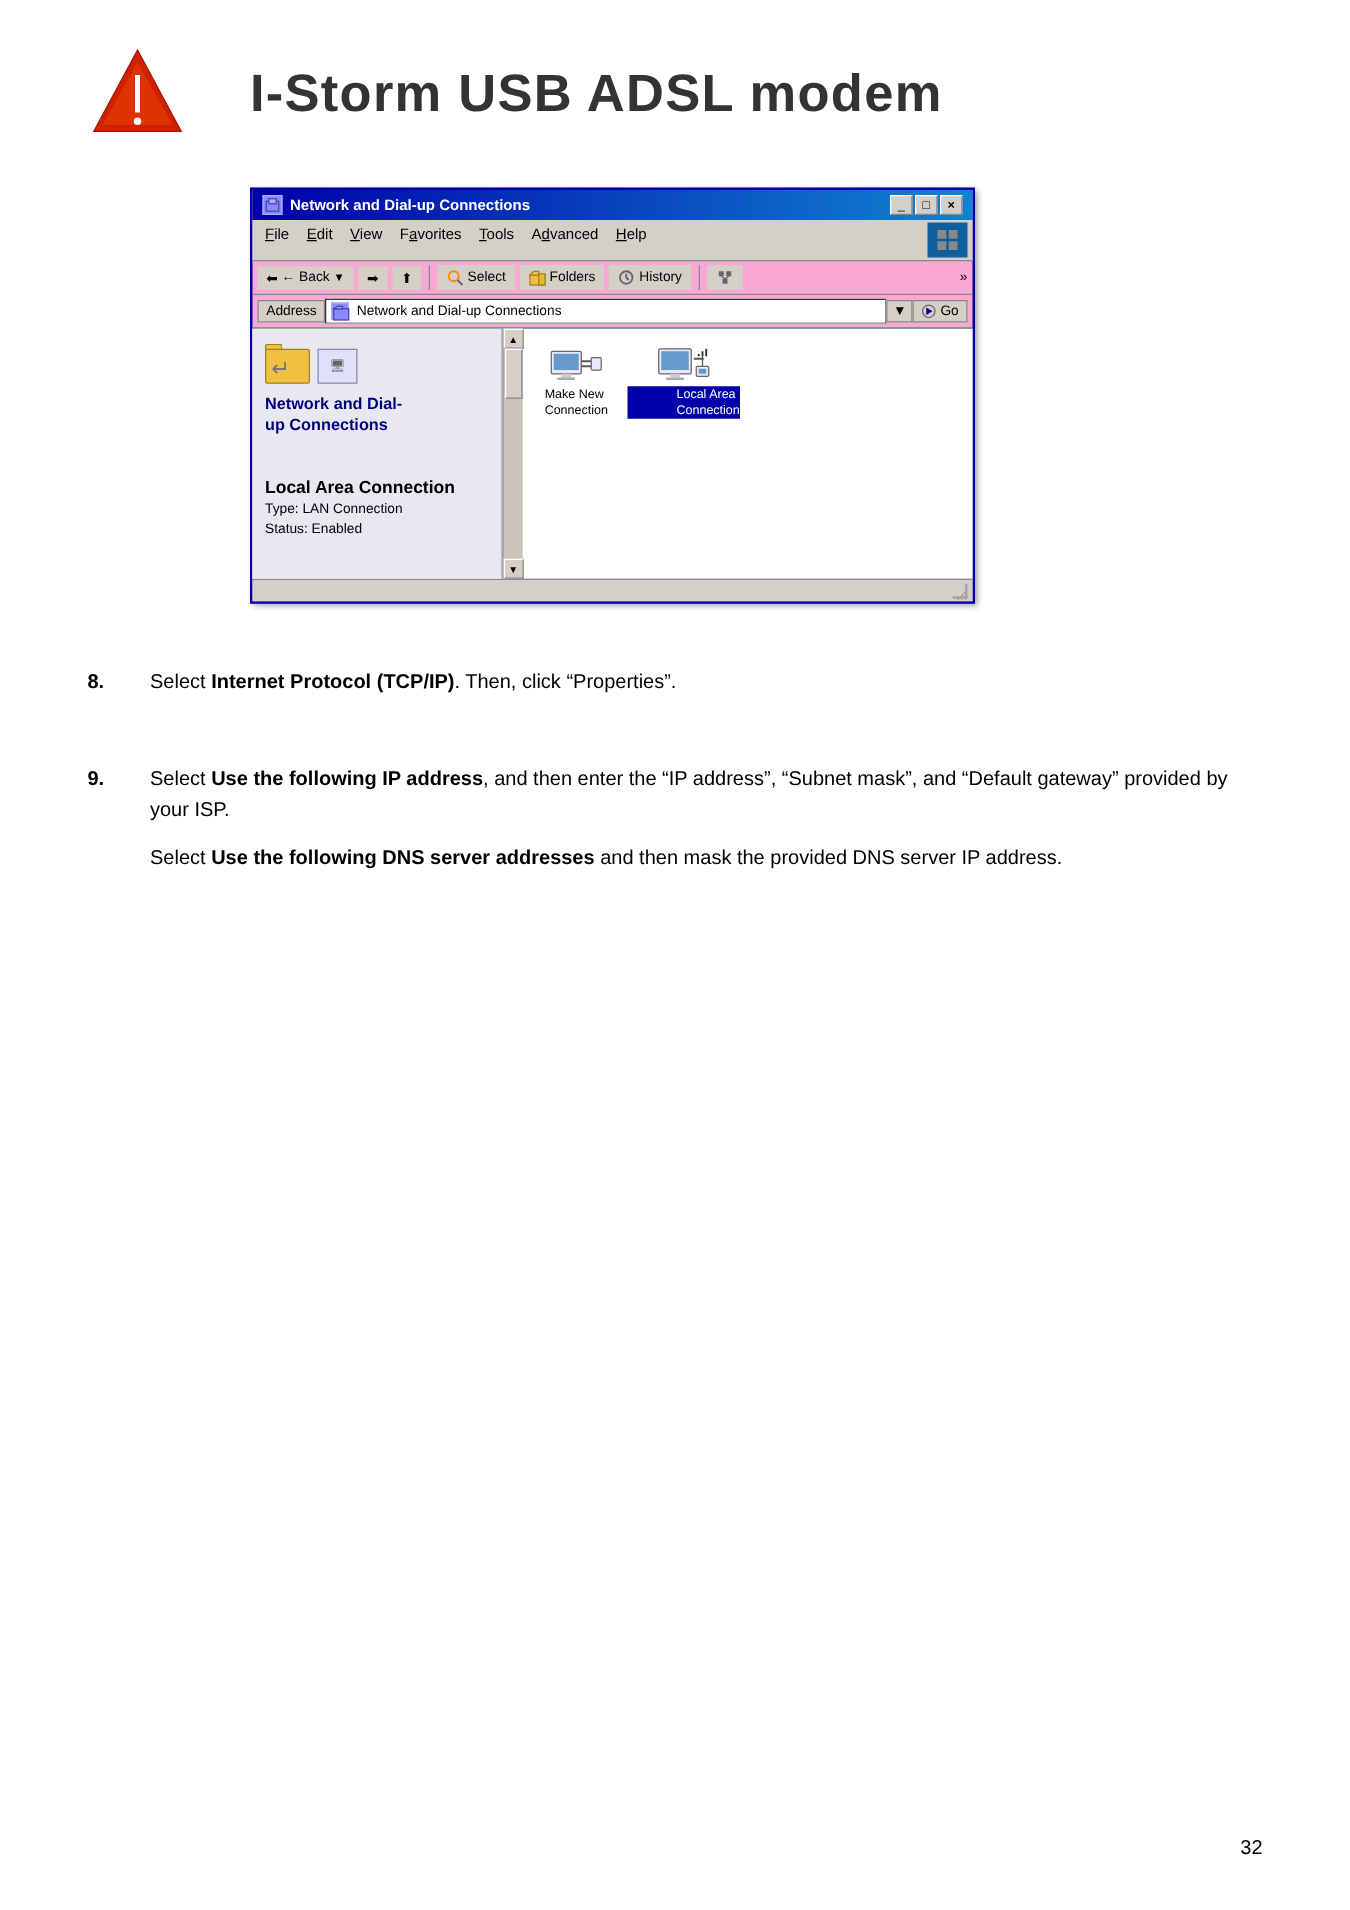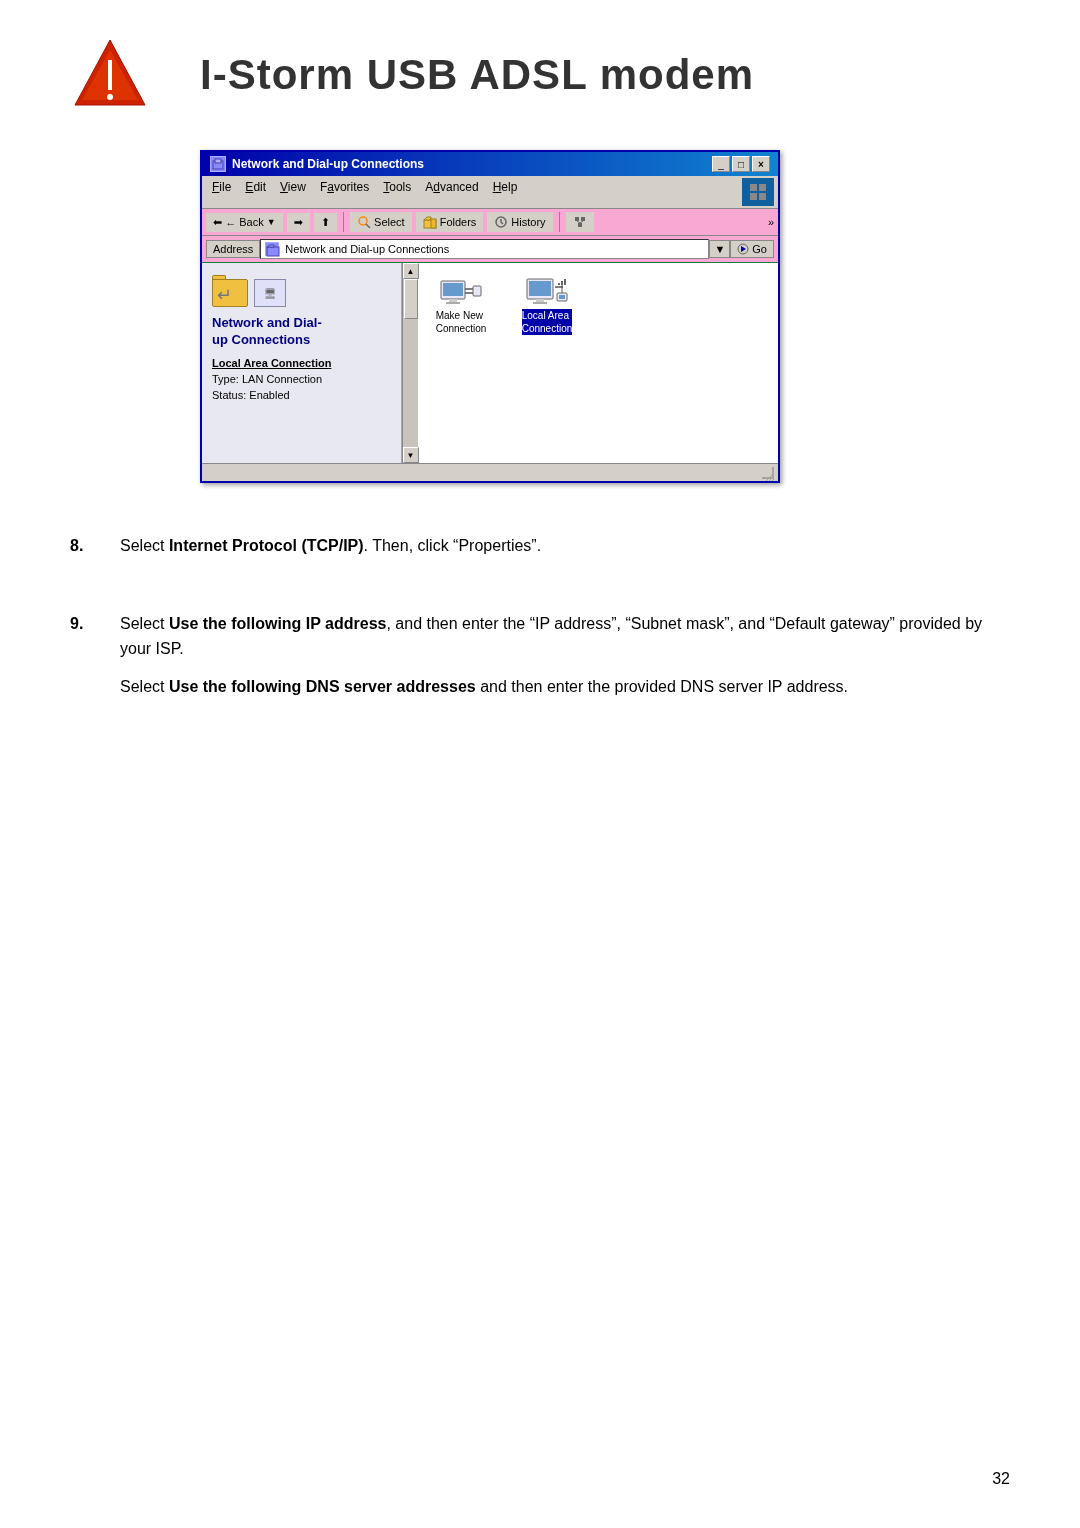--- a/index.html
+++ b/index.html
@@ -254,24 +254,23 @@
 
     .panel-title {
       font-weight: bold;
       font-size: 13px;
       color: #000080;
       line-height: 1.3;
       margin-top: 6px;
     }
 
     .panel-description {
-      margin-top: 8px;
+      margin-top: 32px;
       font-weight: bold;
-      font-size: 11px;
-      text-decoration: underline;
+      font-size: 14px;
     }
 
     .panel-type {
       font-size: 11px;
       margin-top: 4px;
     }
 
     .panel-status {
       font-size: 11px;
       margin-top: 4px;
@@ -336,20 +335,21 @@
     .icon-label {
       font-family: 'Tahoma', sans-serif;
       font-size: 10px;
       line-height: 1.3;
       color: #000;
     }
 
     .icon-label.selected {
       background: #0000aa;
       color: white;
+      padding-left: 39px;
     }
 
     
     .win-statusbar {
       background: #d4d0c8;
       border-top: 1px solid #888;
       height: 18px;
       display: flex;
       align-items: center;
       padding: 0 4px;
@@ -616,20 +616,20 @@
     </div>
   </div>
 
   <div class="instruction-item">
     <div class="step-num">9.</div>
     <div class="step-content">
       <p>
         <span>Select </span><strong>Use the following IP address</strong><span>, and then enter the “IP address”, “Subnet mask”, and “Default gateway” provided by your ISP.</span>
       </p>
       <p>
-        <span>Select </span><strong>Use the following DNS server addresses</strong><span> and then enter the provided DNS server IP address.</span>
+        <span>Select </span><strong>Use the following DNS server addresses</strong><span> and then mask the provided DNS server IP address.</span>
       </p>
     </div>
   </div>
 
 </div>
 
 <div class="page-num">32</div>
 
 </body></html>

